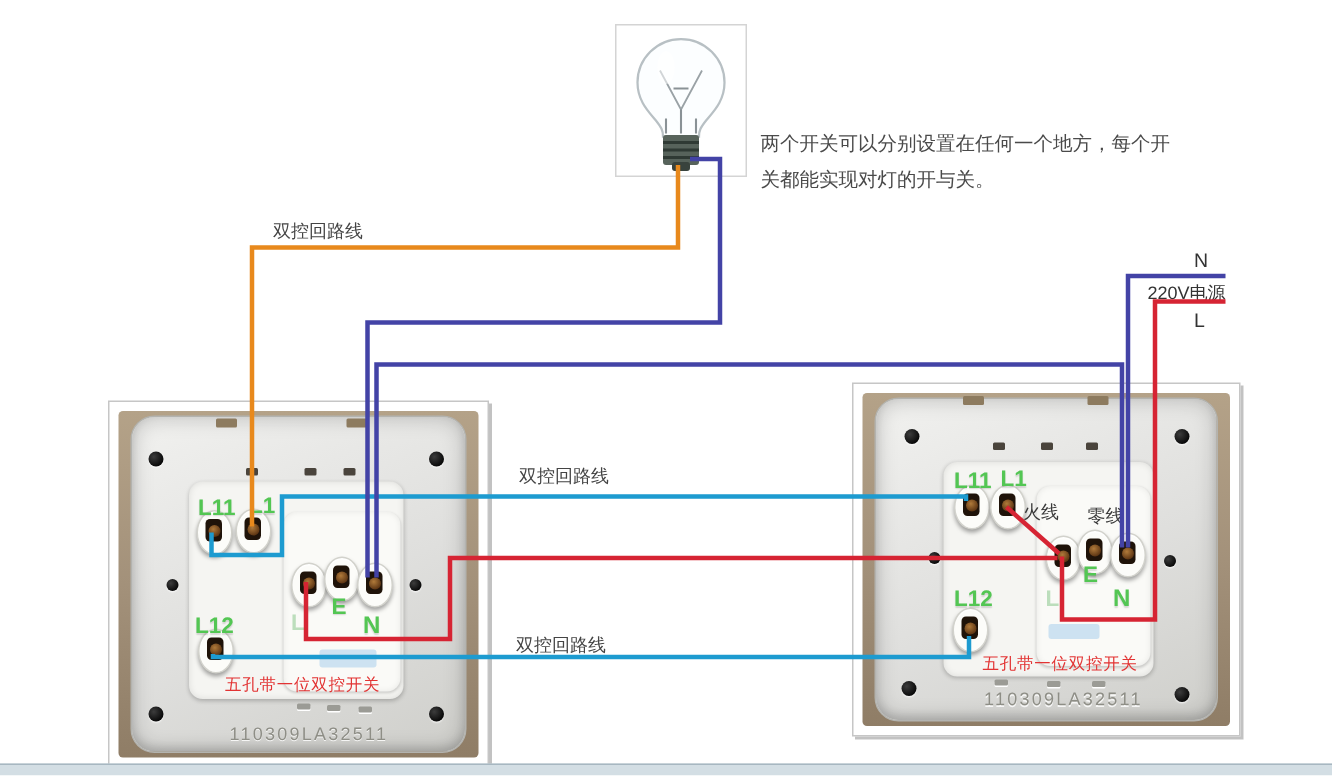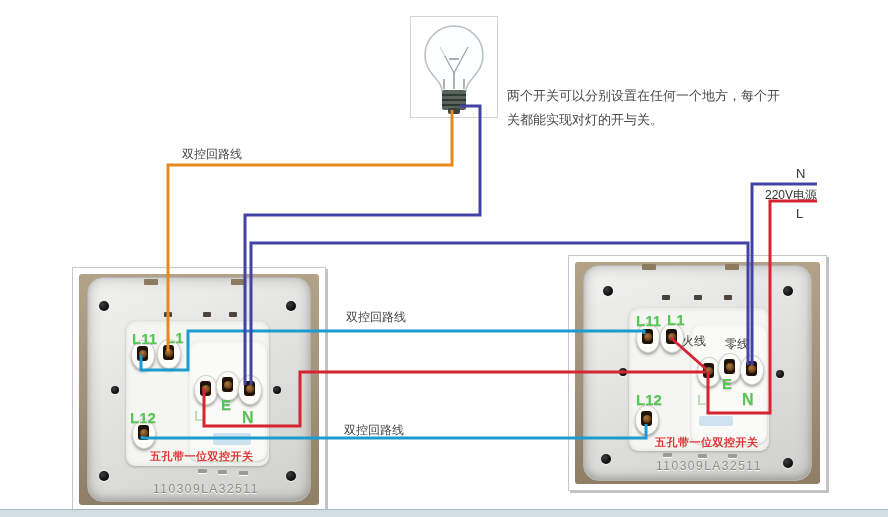--- a/index.html
+++ b/index.html
@@ -40,21 +40,21 @@
         background:#fcfcf9;border:1px solid #d2d2cc;
         box-shadow:0 2px 3px rgba(0,0,0,0.35), inset 0 1px 1px #fff;}
   .term .hole{position:absolute;left:5px;top:5px;width:11px;height:15px;border-radius:3px;
         background:#1f1309;}
   .term .bolt{position:absolute;left:7px;top:9px;width:8px;height:8px;border-radius:50%;
         background:radial-gradient(circle at 40% 35%,#b07a3a,#5a3312 75%);}
   .glabel{position:absolute;color:#53c653;font-weight:bold;font-size:15px;white-space:nowrap;
           text-shadow:0 1px 1px rgba(0,0,0,0.15);}
   .plabel{position:absolute;color:#bcdebc;font-weight:bold;font-size:15px;white-space:nowrap;}
   .dlabel{position:absolute;color:#3a3a3a;font-size:12px;white-space:nowrap;}
-  .caption{position:absolute;color:#e23333;font-size:11px;font-weight:bold;
+  .caption{position:absolute;color:#e23333;font-size:11px;font-weight:normal;
            letter-spacing:0.5px;white-space:nowrap;}
   .serial{position:absolute;color:#8e8e86;font-size:12px;letter-spacing:1.5px;
           white-space:nowrap;text-shadow:0 1px 0 rgba(255,255,255,0.8);}
   .watermark{position:absolute;background:rgba(90,165,225,0.28);border-radius:2px;
              filter:blur(0.5px);}
 
   .wires{position:absolute;left:0;top:0;pointer-events:none;}
   .bottom-bar{position:absolute;left:0;top:509px;width:888px;height:8px;
               background:#d3dee4;border-top:1px solid #a7b7c1;}
 </style>

